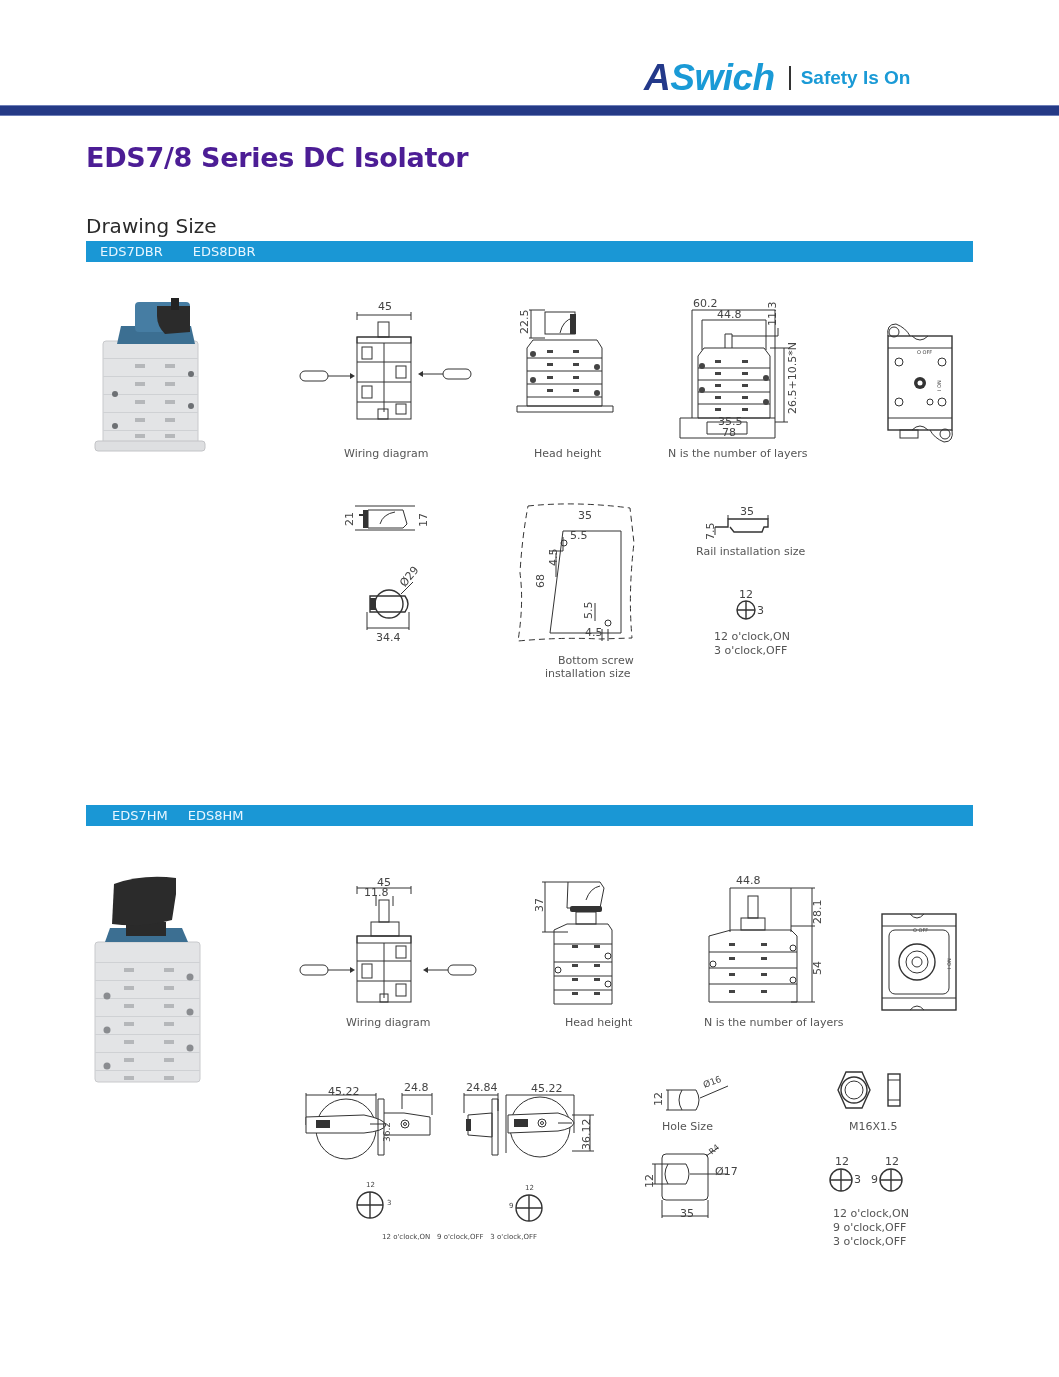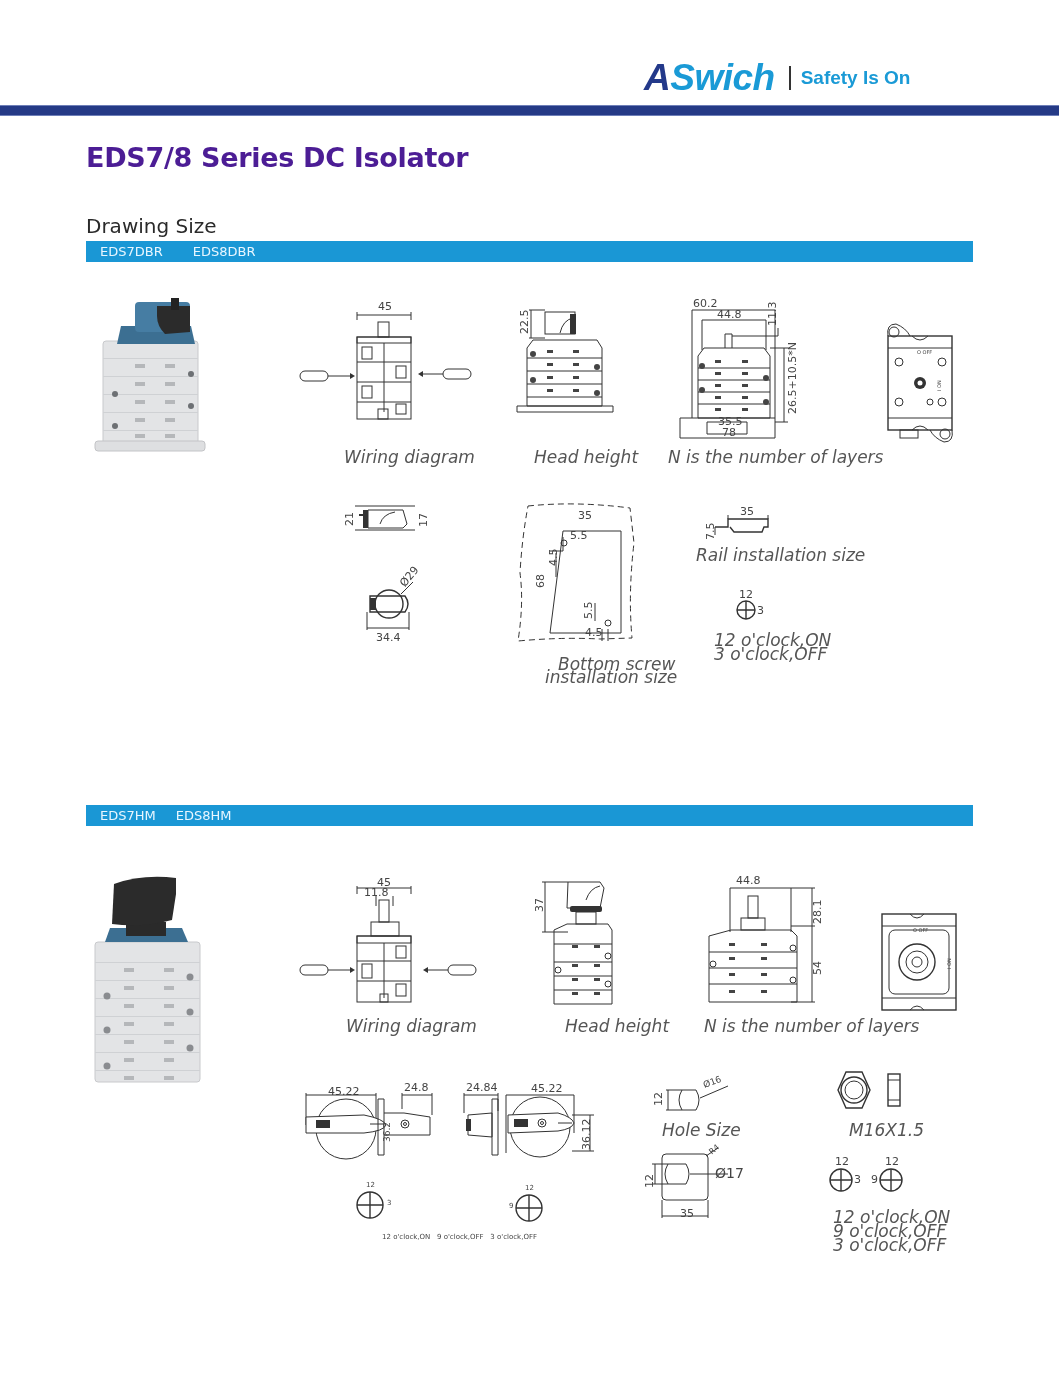--- a/index.html
+++ b/index.html
@@ -18,21 +18,21 @@
   .top-bar { left: 0; top: 105px; width: 1059px; height: 11px; background: #253a86;
              border-top: 1px solid #6e7fb8; border-bottom: 1px solid #6e7fb8; }
 
   .page-title { left: 86px; top: 142px; font-size: 27px; color: #4c1d95; font-weight: bold; letter-spacing: -0.3px; }
   .section-title { left: 86px; top: 214px; font-size: 20px; color: #2a2a2a; }
 
   .tab-bar { left: 86px; width: 887px; height: 21px; background: #1a97d5; display: flex; align-items: center; }
   .tab-bar span { color: #e8f6ff; font-size: 13px; }
   .tab-bar .t1 { margin-left: 14px; }
 
-  .caption { font-size: 17px; color: #555; text-align: right; white-space: nowrap; font-style: italic; }
+  .caption { font-size: 11px; color: #555; text-align: right; white-space: nowrap; }
   .dim { font-size: 11px; color: #444; white-space: nowrap; font-family: "DejaVu Sans", sans-serif; }
   .dim-v { transform: rotate(-90deg); transform-origin: left top; }
   .small-cap { font-size: 7px; color: #444; white-space: nowrap; }
 
   svg { position: absolute; overflow: visible; }
   .ln { stroke: #333; stroke-width: 1; fill: none; }
   .ln2 { stroke: #333; stroke-width: 1.4; fill: none; }
   .dash { stroke: #333; stroke-width: 1; fill: none; stroke-dasharray: 6 4; }
 </style>
 </head>
@@ -236,21 +236,21 @@
 
 <div class="abs dim" style="left:739px; top:588px;">12</div>
 <svg style="left:736px; top:600px;" width="22" height="22">
   <circle class="ln2" cx="10" cy="10" r="9"></circle>
     <path class="ln2" d="M1 10 L19 10 M10 1 L10 19"></path>
 </svg>
 <div class="abs dim" style="left:757px; top:604px;">3</div>
 <div class="abs caption" style="left:714px; top:630px;">12 o'clock,ON</div>
 <div class="abs caption" style="left:714px; top:644px;">3 o'clock,OFF</div>
 
-<div class="abs tab-bar" style="top:805px;">
+<div class="abs tab-bar" style="top:805px;padding-left:12px;">
   <span class="t1">EDS7HM</span>
   <span style="margin-left:20px">EDS8HM</span>
 </div>
 
 <svg style="left:92px; top:874px;" width="110" height="210">
   <rect x="3" y="68" width="105" height="140" rx="3" fill="#e3e4e6" stroke="#c8c9cc"></rect>
   <g fill="#cfd1d4">
     <rect x="3" y="88" width="105" height="1"></rect>
       <rect x="3" y="106" width="105" height="1"></rect>
       <rect x="3" y="124" width="105" height="1"></rect>
@@ -442,21 +442,21 @@
 
 <div class="abs dim" style="left:709px; top:1145px; font-size:8px; transform:rotate(-40deg);">R4</div>
 <svg style="left:652px; top:1150px;" width="80" height="70">
   <rect class="ln" x="10" y="4" width="46" height="46" rx="4"></rect>
   <path class="ln" d="M54 6 L66 -2"></path>
   <path class="ln" d="M0 14 L34 14 Q40 24 34 34 L0 34 M3 14 L3 34"></path>
   <path class="ln" d="M16 14 Q10 24 16 34"></path>
   <path class="ln" d="M38 24 L76 24"></path>
   <path class="ln" d="M10 50 L10 68 M56 50 L56 68 M10 66 L56 66"></path>
 </svg>
-<div class="abs dim" style="left:715px; top:1165px; font-size:14px;">Ø17</div>
+<div class="abs dim" style="left:715px; top:1165px; font-size:11px;">Ø17</div>
 <div class="abs dim dim-v" style="left:643px; top:1188px;">12</div>
 <div class="abs dim" style="left:680px; top:1207px;">35</div>
 
 <div class="abs dim" style="left:835px; top:1155px;">12</div>
 <svg style="left:829px; top:1168px;" width="26" height="26">
   <circle class="ln2" cx="12" cy="12" r="11"></circle>
     <path class="ln2" d="M1 12 L23 12 M12 1 L12 23"></path>
 </svg>
 <div class="abs dim" style="left:854px; top:1173px;">3</div>
 <div class="abs dim" style="left:885px; top:1155px;">12</div>

